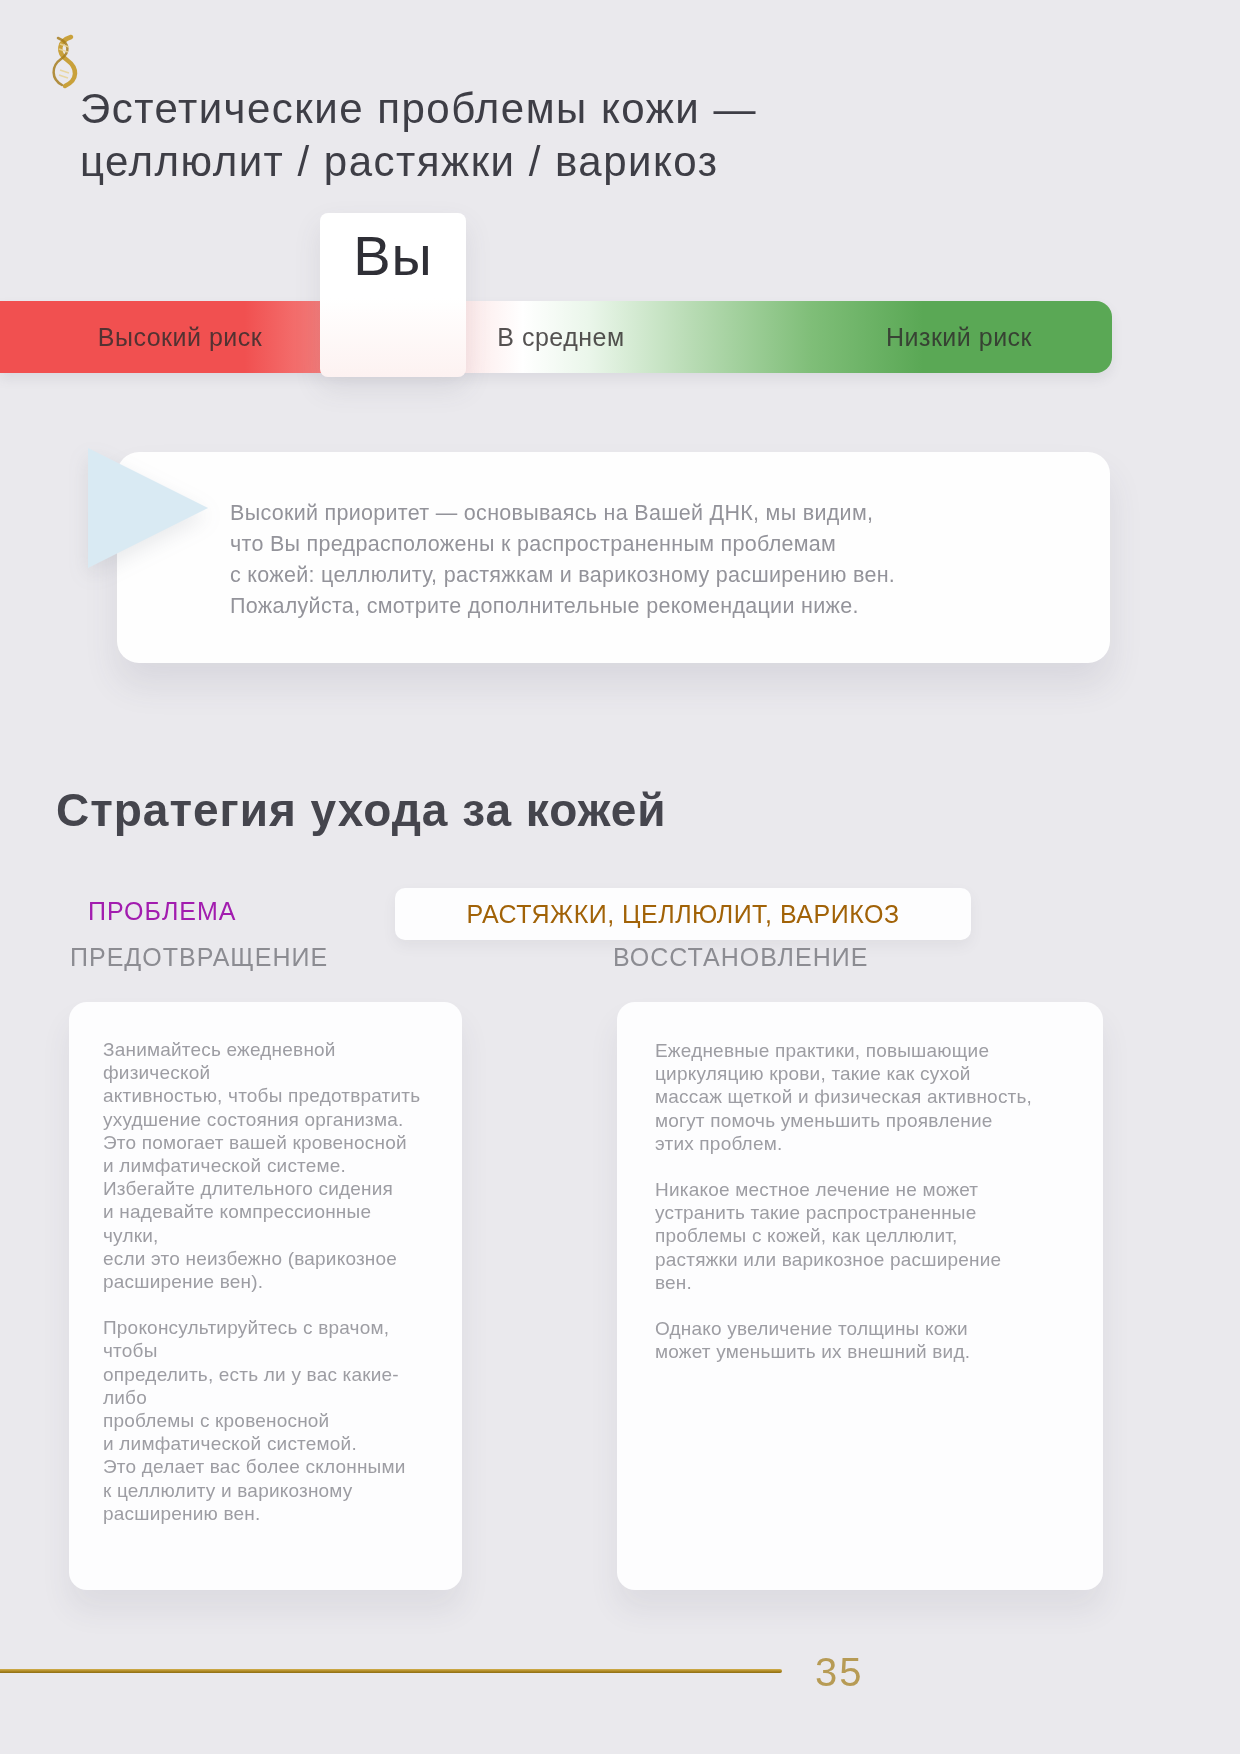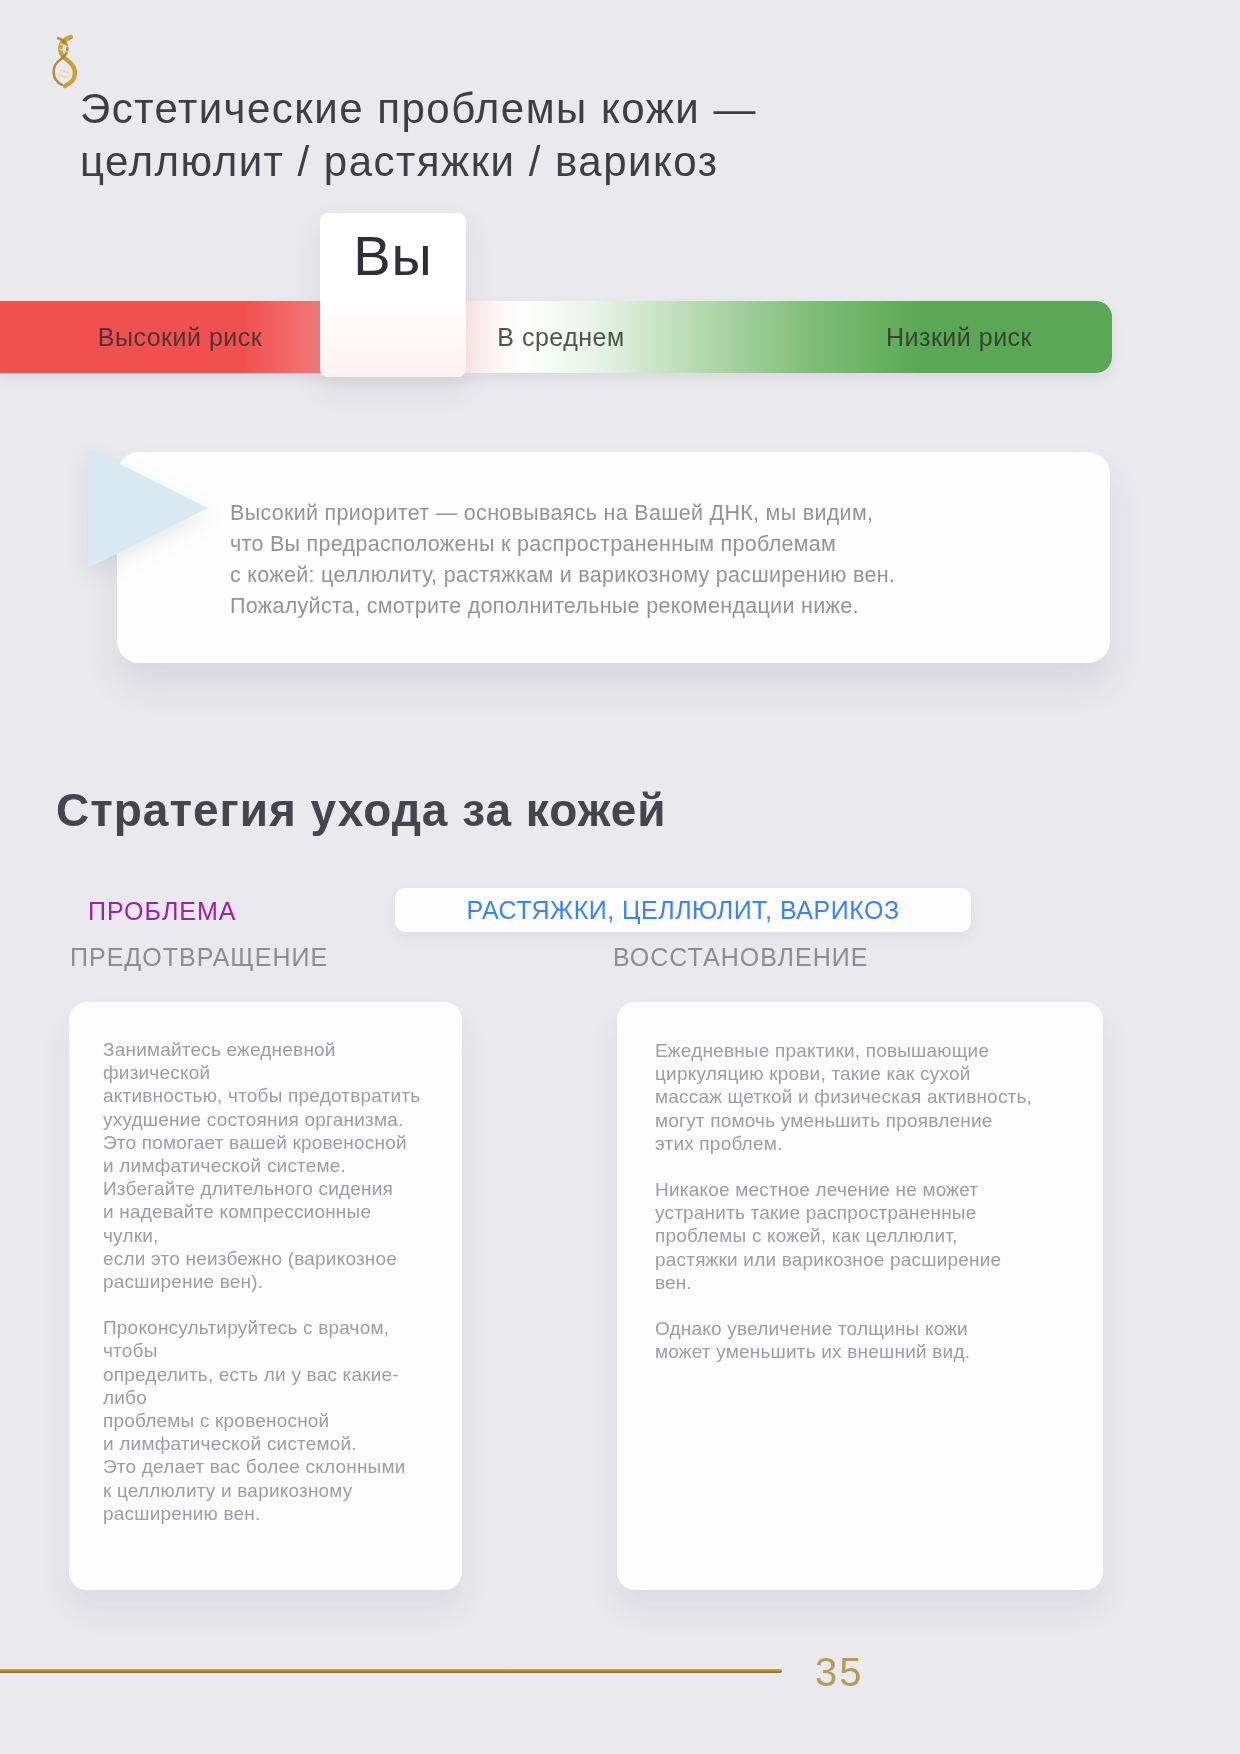--- a/index.html
+++ b/index.html
@@ -74,25 +74,25 @@
   
   .strategy-heading {
     position: absolute; left: 56px; top: 783px;
     font-size: 46px; font-weight: 700; letter-spacing: 1px; color: #45454d;
   }
   .problem-label {
     position: absolute; left: 70px; top: 897px;
     font-size: 25px; font-weight: 400; letter-spacing: 1px; color: #a21caf; margin-left: 18px;
   }
   .problem-pill {
-    position: absolute; left: 395px; top: 888px; width: 576px; height: 44px;
+    position: absolute; left: 395px; top: 888px; width: 576px; height: 52px;
     background: #fdfdfe; border-radius: 10px;
     box-shadow: 0 6px 14px rgba(80,80,100,0.07);
     display: flex; align-items: center; justify-content: center;
-    font-size: 25px; font-weight: 400; letter-spacing: 0.5px; color: #3b82f6;
+    font-size: 25px; font-weight: 400; letter-spacing: 0.5px; color: #a16207;
   }
   .col-heading {
     position: absolute; top: 943px;
     font-size: 25px; font-weight: 400; letter-spacing: 1px; color: #8c8c92;
   }
   .col-heading.prevention  { left: 70px; }
   .col-heading.restoration { left: 613px; }
   
   .card {
     position: absolute; top: 1002px; height: 588px;

